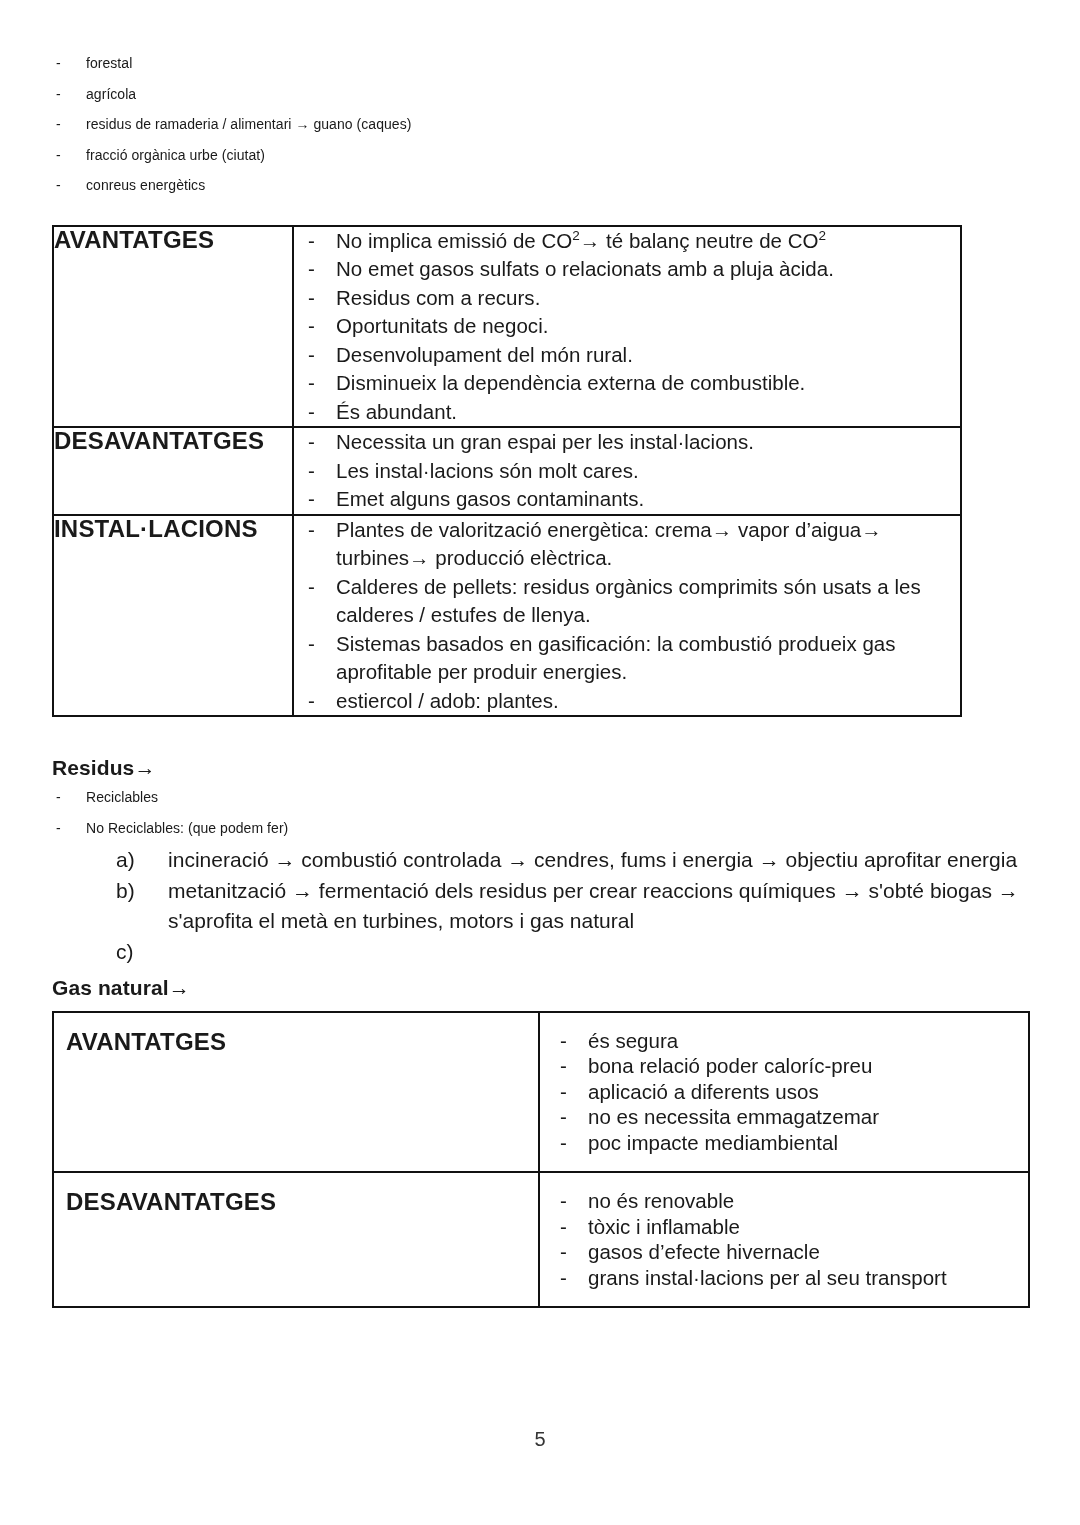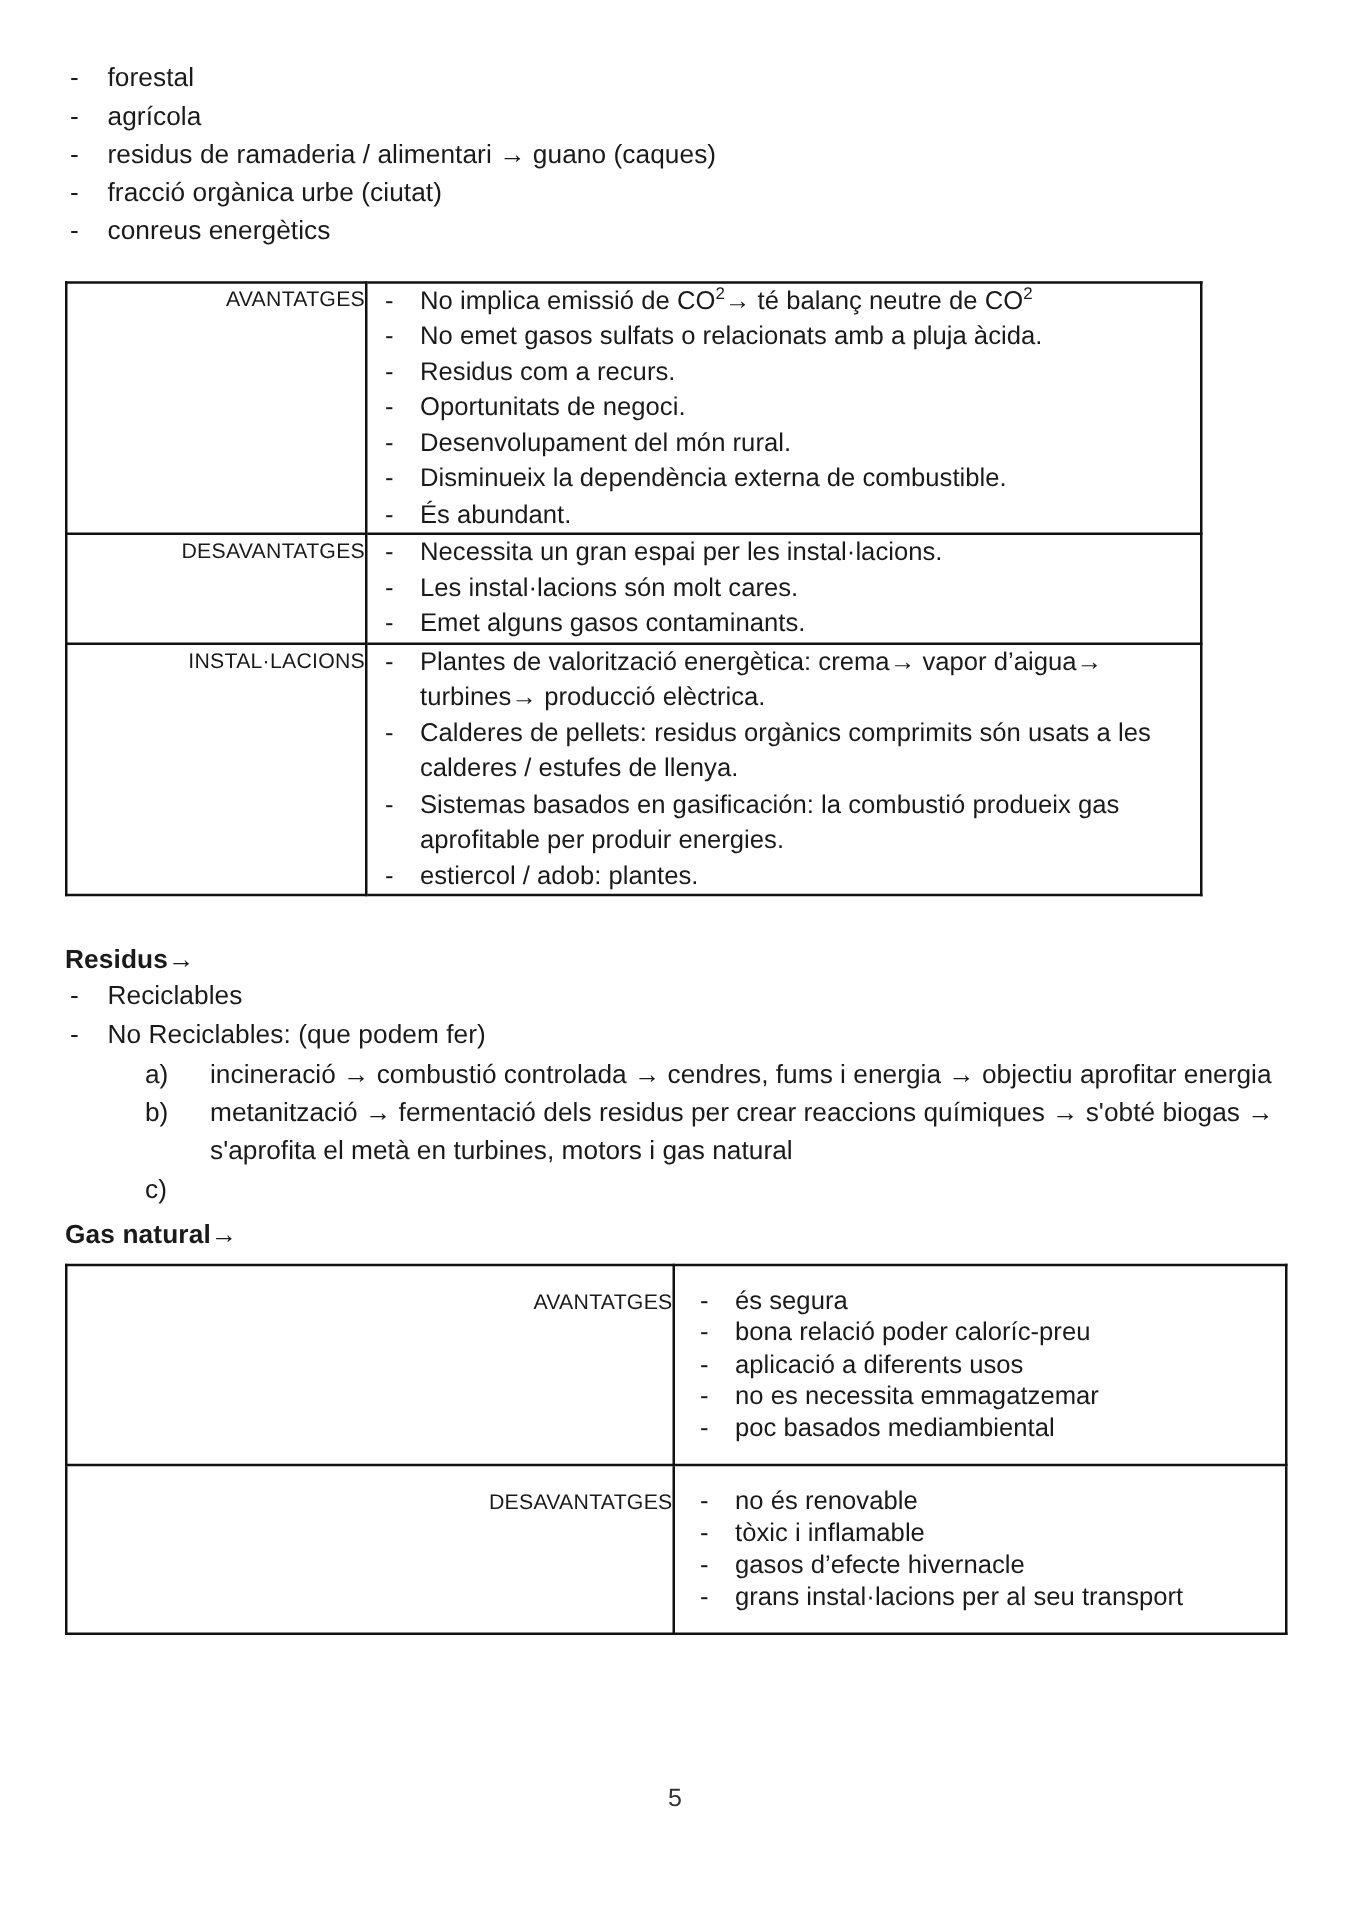--- a/index.html
+++ b/index.html
@@ -42,21 +42,21 @@
   }
 
   
   ul.dash {
     list-style: none;
     margin: 0;
     padding: 0;
   }
   ul.dash > li {
     position: relative;
-    font-size: 21px;
+    font-size: 14px;
     line-height: 30.5px;
     padding-left: 34px;
     letter-spacing: 0.05px;
   }
   ul.dash > li::before {
     content: "-";
     position: absolute;
     left: 4px;
     top: 0;
   }
@@ -70,26 +70,25 @@
     border-collapse: collapse;
     table-layout: fixed;
     font-size: 20.5px;
   }
   table.box td {
     border: 2.2px solid #111111;
     vertical-align: top;
     padding: 0;
   }
   td.label-cell {
-    font-weight: normal;
-    font-size: 17px;
+    font-weight: bold;
+    font-size: 24px;
     letter-spacing: 0.2px;
     padding: 14px 0 0 12px;
     line-height: 26px;
-    text-align: right;
   }
   td.content-cell {
     padding: 13px 10px 13px 0;
   }
   ul.cell-list {
     list-style: none;
     margin: 0;
     padding: 0;
   }
   ul.cell-list > li {
@@ -255,21 +254,21 @@
         </colgroup>
       <tbody>
         <tr>
           <td class="label-cell">AVANTATGES</td>
           <td class="content-cell">
             <ul class="cell-list">
               <li>és segura</li>
               <li>bona relació poder caloríc-preu</li>
               <li>aplicació a diferents usos</li>
               <li>no es necessita emmagatzemar</li>
-              <li>poc basados mediambiental</li>
+              <li>poc impacte mediambiental</li>
             </ul>
           </td>
         </tr>
         <tr>
           <td class="label-cell">DESAVANTATGES</td>
           <td class="content-cell">
             <ul class="cell-list">
               <li>no és renovable</li>
               <li>tòxic i inflamable</li>
               <li>gasos d’efecte hivernacle</li>

